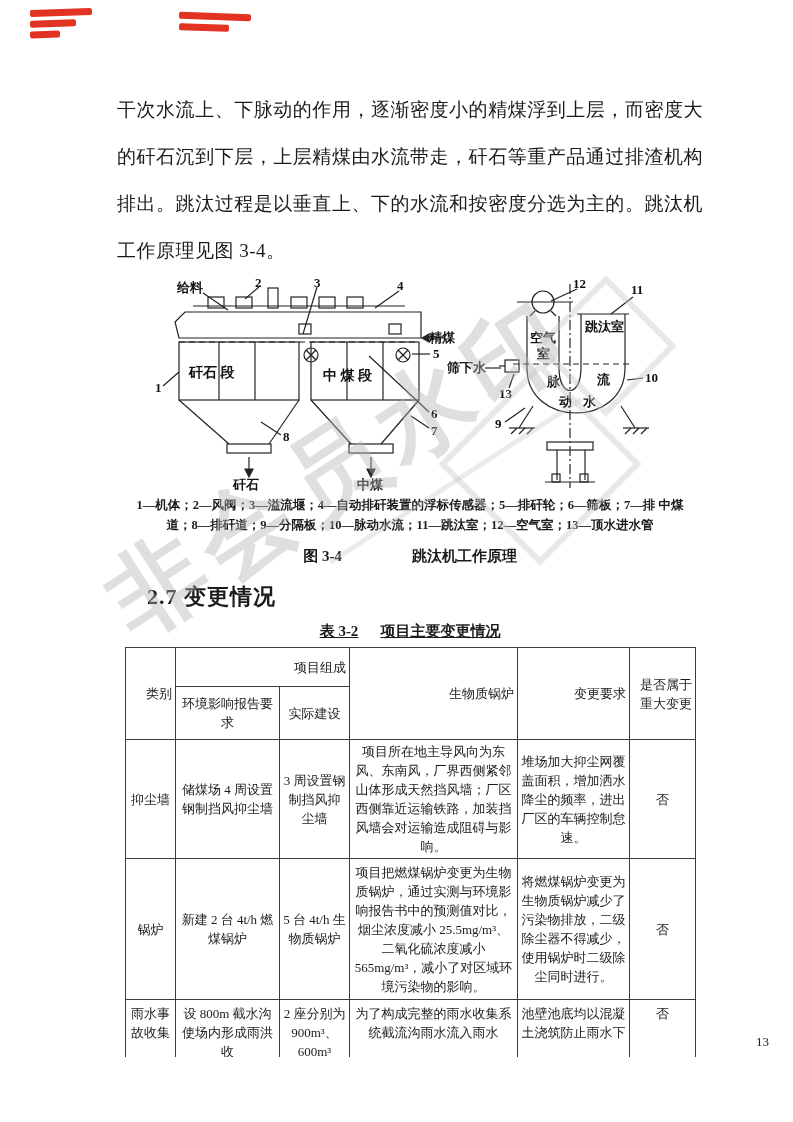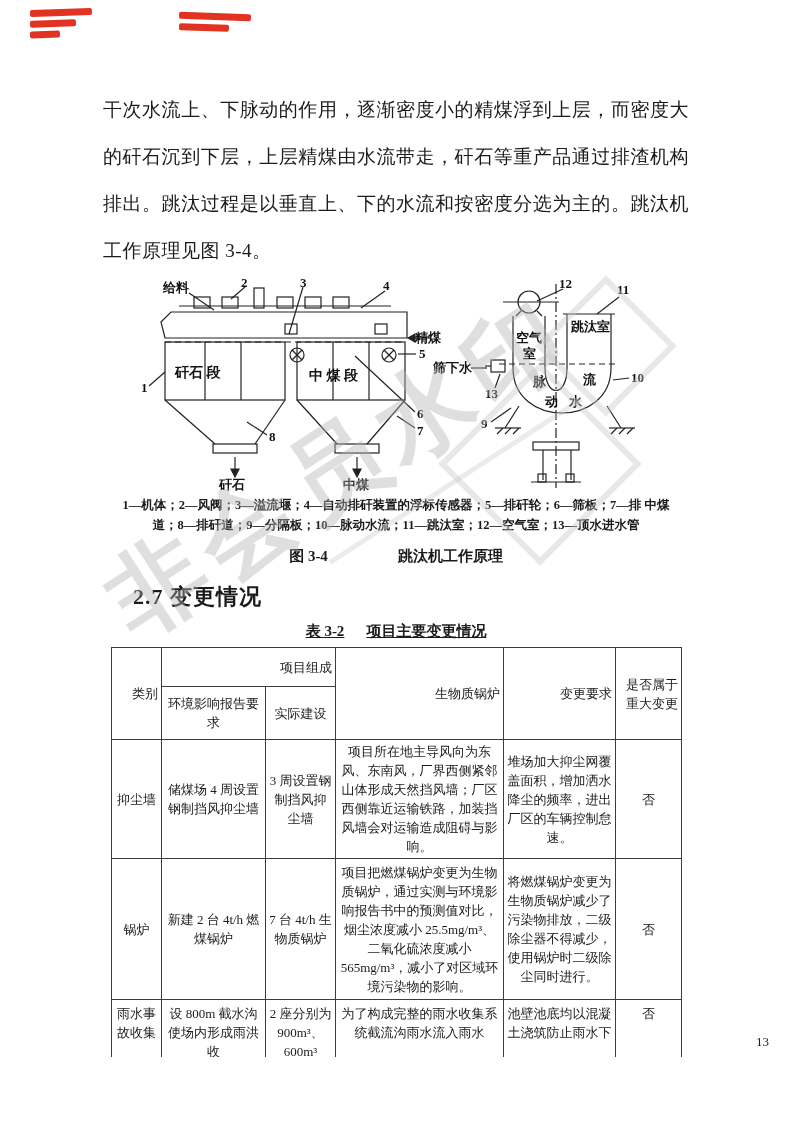--- a/index.html
+++ b/index.html
@@ -1,21 +1,21 @@
 <!DOCTYPE html>
 <html><head>
 <meta charset="utf-8">
 <style>
   html,body{margin:0;padding:0;}
   body{
     width:793px;height:1122px;position:relative;overflow:hidden;
     background:#ffffff;color:#1b1b1b;
     font-family:"Liberation Serif","DejaVu Serif",serif;
   }
-  .content{position:absolute;left:103px;top:86px;width:586px;z-index:10;}
+  .content{position:absolute;left:117px;top:86px;width:586px;z-index:10;}
   .para{
     font-size:19px;line-height:47px;text-align:justify;
     letter-spacing:0.5px;margin:0;
   }
   .figure-wrap{position:relative;margin-top:2px;margin-left:16px;width:560px;height:215px;}
   .figure-wrap svg{display:block;}
   .fig-parts{
     margin:4px auto 12px auto;width:560px;
     font-size:12.5px;font-weight:bold;line-height:20px;text-align:center;
   }
@@ -270,21 +270,21 @@
         <td>抑尘墙</td>
         <td>储煤场 4 周设置钢制挡风抑尘墙</td>
         <td>3 周设置钢制挡风抑尘墙</td>
         <td>项目所在地主导风向为东风、东南风，厂界西侧紧邻山体形成天然挡风墙；厂区西侧靠近运输铁路，加装挡风墙会对运输造成阻碍与影响。</td>
         <td>堆场加大抑尘网覆盖面积，增加洒水降尘的频率，进出厂区的车辆控制怠速。</td>
         <td>否</td>
       </tr>
       <tr class="r2">
         <td>锅炉</td>
         <td>新建 2 台 4t/h 燃煤锅炉</td>
-        <td>7 台 4t/h 生物质锅炉</td>
+        <td>5 台 4t/h 生物质锅炉</td>
         <td>项目把燃煤锅炉变更为生物质锅炉，通过实测与环境影响报告书中的预测值对比，烟尘浓度减小 25.5mg/m³、二氧化硫浓度减小 565mg/m³，减小了对区域环境污染物的影响。</td>
         <td>将燃煤锅炉变更为生物质锅炉减少了污染物排放，二级除尘器不得减少，使用锅炉时二级除尘同时进行。</td>
         <td>否</td>
       </tr>
       <tr class="r3">
         <td>雨水事故收集</td>
         <td>设 800m 截水沟使场内形成雨洪收</td>
         <td>2 座分别为 900m³、600m³</td>
         <td>为了构成完整的雨水收集系统截流沟雨水流入雨水</td>
         <td>池壁池底均以混凝土浇筑防止雨水下</td>

